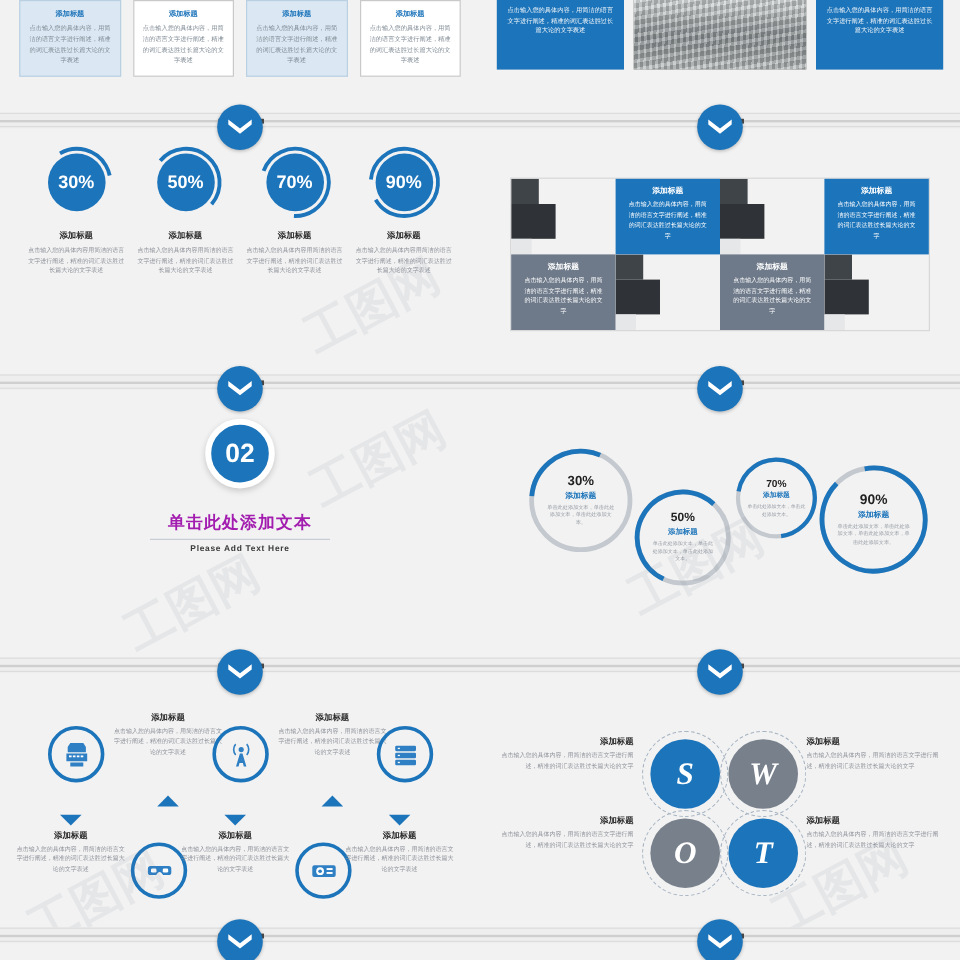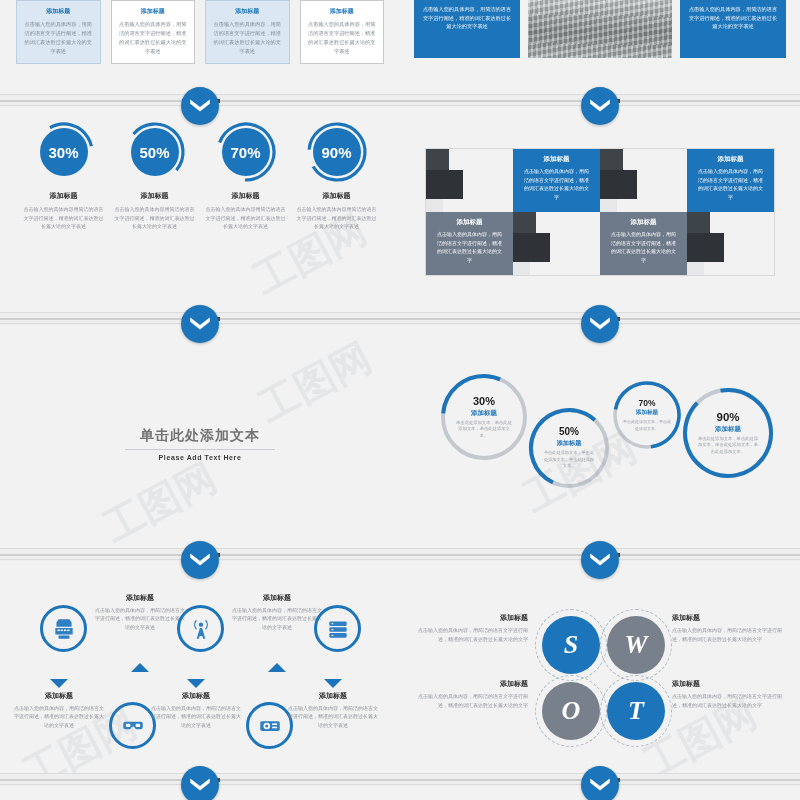--- a/index.html
+++ b/index.html
@@ -91,21 +91,21 @@
   .sec { position:relative; height:100%; }
   .sec .num {
     position:absolute; left:50%; top:24px; transform:translateX(-50%);
     width:58px; height:58px; border-radius:50%;
     background:#1c74ba; border:5px solid #ffffff;
     box-shadow:0 2px 5px rgba(0,0,0,.18);
     display:flex; align-items:center; justify-content:center;
     color:#fff; font-size:22px; font-weight:700;
   }
   .sec .title { position:absolute; left:0; right:0; top:102px; text-align:center;
-                font-size:14px; font-weight:700; color:#737373; letter-spacing:1px; }
+                font-size:14px; font-weight:700; color:#a21caf; letter-spacing:1px; }
   .sec .rule  { position:absolute; left:50%; transform:translateX(-50%); top:124px;
                 width:150px; height:1px; background:#c7cdd3; }
   .sec .sub   { position:absolute; left:0; right:0; top:129px; text-align:center;
                 font-size:7px; font-weight:700; color:#3a3a3a; letter-spacing:.6px; }
 
   
   .rings { position:relative; height:100%; }
   .rc { position:absolute; border-radius:50%; background:transparent; }
   .rc .inner { position:absolute; inset:0; display:flex; flex-direction:column;
                align-items:center; justify-content:center; text-align:center; padding:0 14px; }
@@ -311,20 +311,21 @@
     </svg>
   </div>
   <div class="badge" style="left:581px;top:305px;">
     <svg viewBox="0 0 24 24">
       <path d="M3 6 L12 13 L21 6 L21 10 L12 17 L3 10 Z" fill="#ffffff"></path>
     </svg>
   </div>
 
   <div class="slide" style="left:0;top:325px;width:400px;height:223px;">
     <div class="sec">
+      <div class="num">02</div>
       <div class="title">单击此处添加文本</div>
       <div class="rule"></div>
       <div class="sub">Please Add Text Here</div>
       <div class="wm" style="left:255px;top:30px;">工图网</div>
       <div class="wm" style="left:100px;top:150px;">工图网</div>
     </div>
   </div>
 
   <div class="slide" style="left:400px;top:325px;width:400px;height:223px;">
     <div class="rings">

